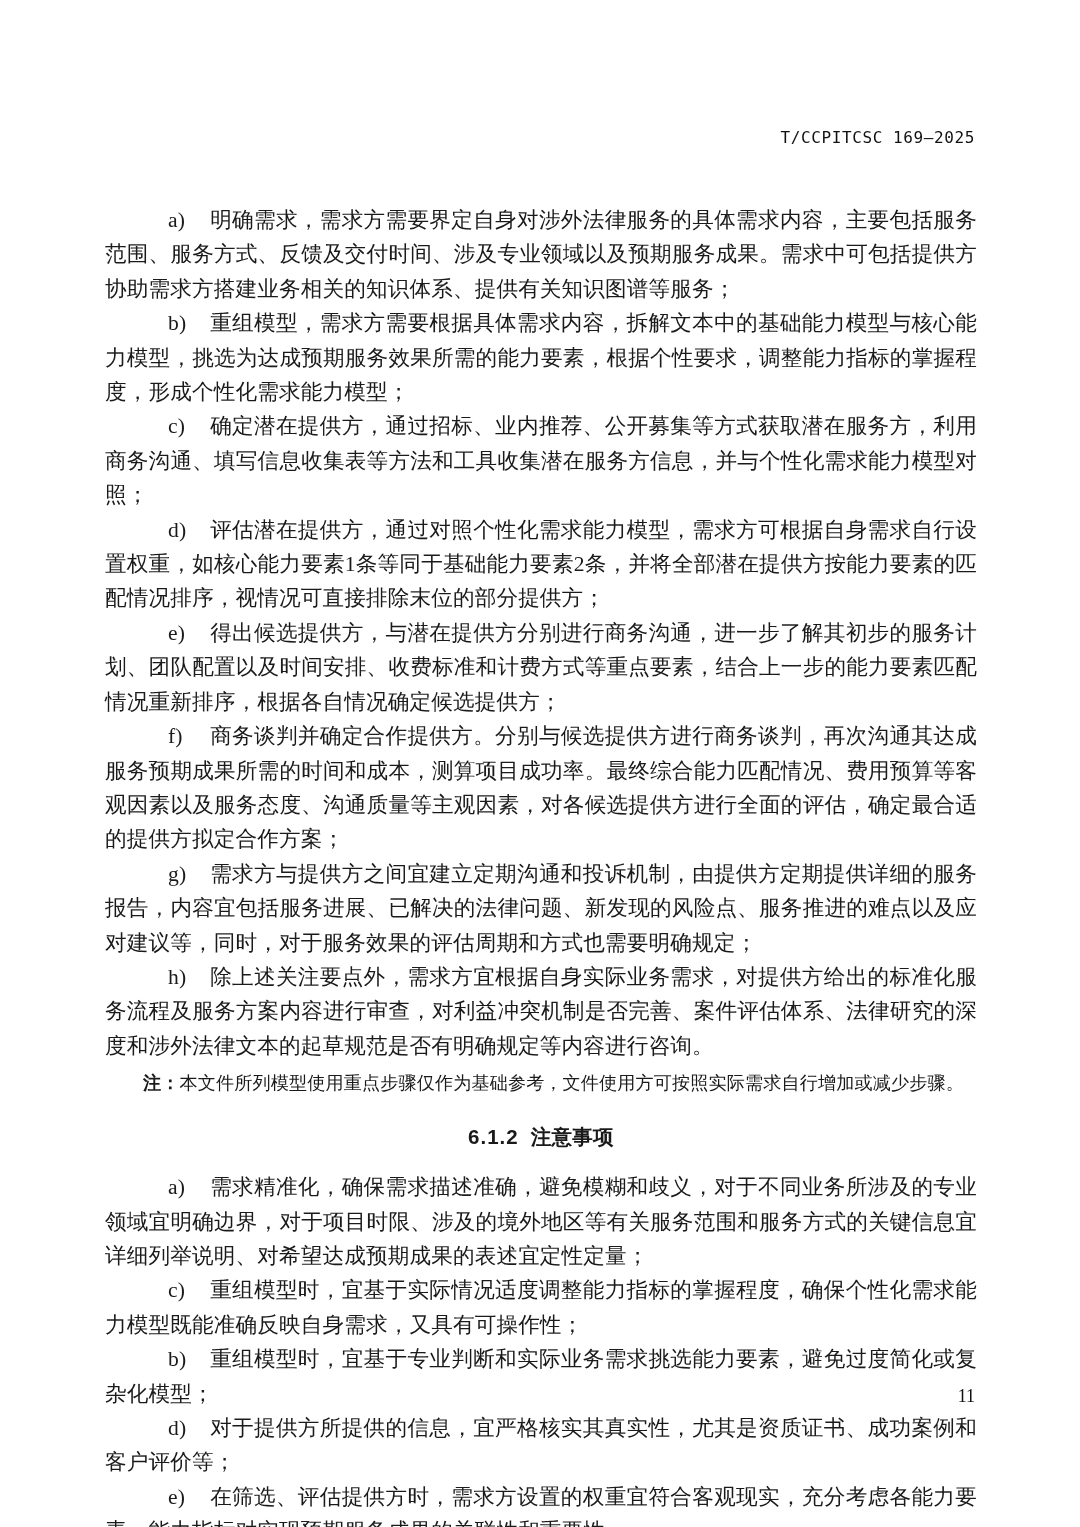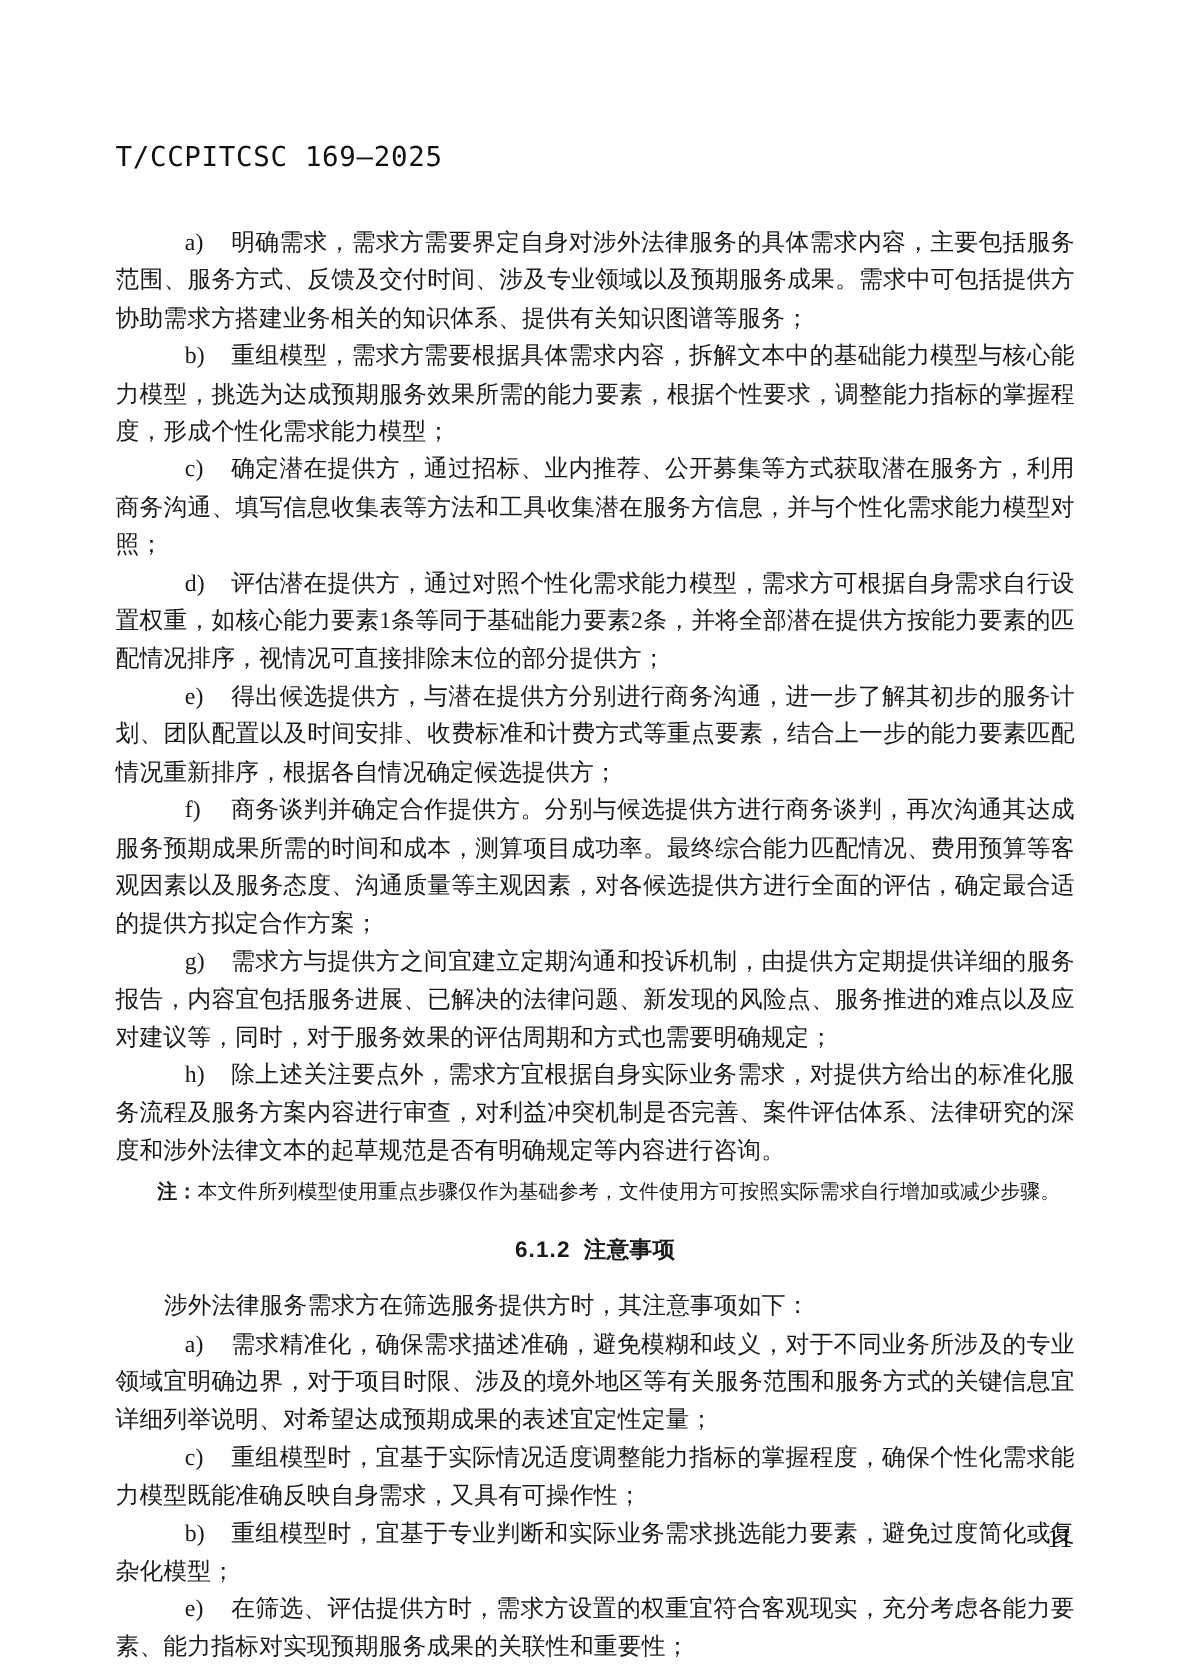--- a/index.html
+++ b/index.html
@@ -16,22 +16,23 @@
     font-family: "Liberation Serif", "DejaVu Serif", serif;
     color: #1a1a1a;
   }
 
   
   .header {
     position: absolute;
     top: 128px;
     left: 105px;
     right: 105px;
+    text-align: right;
     font-family: "DejaVu Sans Mono", "Liberation Mono", monospace;
-    font-size: 25px;
+    font-size: 16px;
     letter-spacing: 0.6px;
     color: #111111;
     white-space: nowrap;
   }
 
   
   .body-col {
     position: absolute;
     top: 203px;
     left: 105px;
@@ -96,21 +97,21 @@
   .gap-note { margin-top: 4px; }
 
   
   .folio {
     position: absolute;
     left: 105px;
     right: 105px;
     top: 1386px;
     text-align: right;
     font-family: "Liberation Serif", "DejaVu Serif", serif;
-    font-size: 24px;
+    font-size: 18px;
     color: #111111;
   }
 </style>
 </head>
 <body>
 
 <div class="page">
 
   <div class="header">T/CCPITCSC 169—2025</div>
 
@@ -129,28 +130,28 @@
     <p class="item"><span class="mk">f)</span><span>商务谈判并确定合作提供方。分别与候选提供方进行商务谈判，再次沟通其达成服务预期成果所需的时间和成本，测算项目成功率。最终综合能力匹配情况、费用预算等客观因素以及服务态度、沟通质量等主观因素，对各候选提供方进行全面的评估，确定最合适的提供方拟定合作方案；</span></p>
 
     <p class="item"><span class="mk">g)</span><span>需求方与提供方之间宜建立定期沟通和投诉机制，由提供方定期提供详细的服务报告，内容宜包括服务进展、已解决的法律问题、新发现的风险点、服务推进的难点以及应对建议等，同时，对于服务效果的评估周期和方式也需要明确规定；</span></p>
 
     <p class="item"><span class="mk">h)</span><span>除上述关注要点外，需求方宜根据自身实际业务需求，对提供方给出的标准化服务流程及服务方案内容进行审查，对利益冲突机制是否完善、案件评估体系、法律研究的深度和涉外法律文本的起草规范是否有明确规定等内容进行咨询。</span></p>
 
     <p class="note gap-note"><span class="note-lbl">注：</span><span>本文件所列模型使用重点步骤仅作为基础参考，文件使用方可按照实际需求自行增加或减少步骤。</span></p>
 
     <div class="clause-head"><span class="num">6.1.2</span><span>注意事项</span></div>
 
-    <p class="para">涉外法律服务需求方在筛选服务提供方时，其注意事项如下：</p>
 
     <p class="item"><span class="mk">a)</span><span>需求精准化，确保需求描述准确，避免模糊和歧义，对于不同业务所涉及的专业领域宜明确边界，对于项目时限、涉及的境外地区等有关服务范围和服务方式的关键信息宜详细列举说明、对希望达成预期成果的表述宜定性定量；</span></p>
 
     <p class="item"><span class="mk">c)</span><span>重组模型时，宜基于实际情况适度调整能力指标的掌握程度，确保个性化需求能力模型既能准确反映自身需求，又具有可操作性；</span></p>
 
     <p class="item"><span class="mk">b)</span><span>重组模型时，宜基于专业判断和实际业务需求挑选能力要素，避免过度简化或复杂化模型；</span></p>
 
+    <p class="item"><span class="mk">d)</span><span>对于提供方所提供的信息，宜严格核实其真实性，尤其是资质证书、成功案例和客户评价等；</span></p>
 
     <p class="item"><span class="mk">e)</span><span>在筛选、评估提供方时，需求方设置的权重宜符合客观现实，充分考虑各能力要素、能力指标对实现预期服务成果的关联性和重要性；</span></p>
 
   </div>
 
   <div class="folio">11</div>
 
 </div>
 
 </body></html>

